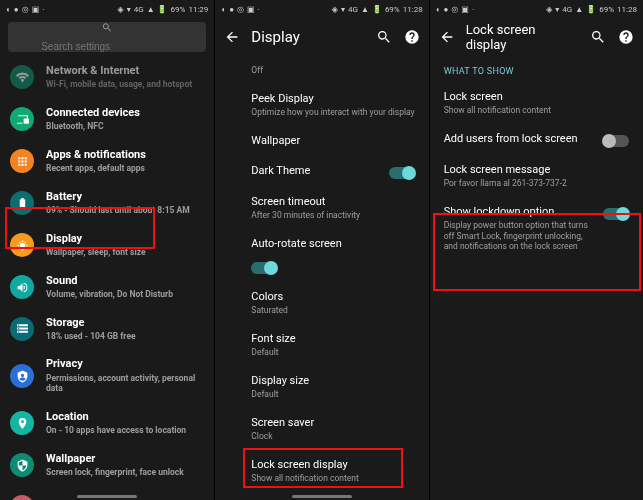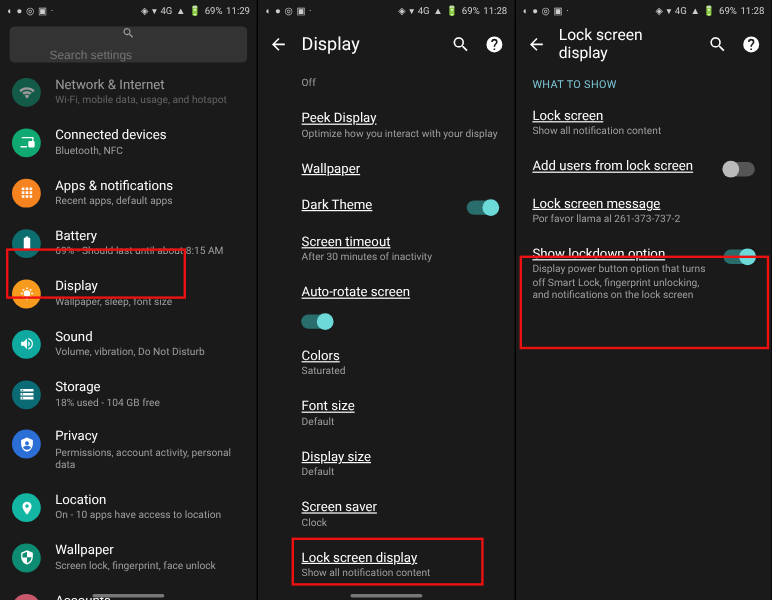--- a/index.html
+++ b/index.html
@@ -8,30 +8,30 @@
 .screen { width:214.33px; height:500px; background:#1a1a1a; color:#e0e0e0; display:flex; flex-direction:column; position:relative; overflow:hidden; }
 .screen + .screen { border-left:1px solid #000; }
 .status { height:18px; background:#1a1a1a; display:flex; align-items:center; justify-content:space-between; padding:0 6px; font-size:8px; color:#ccc; }
 .status-left,.status-right { display:flex; align-items:center; gap:3px; }
 .status-right span { font-size:8px; }
 .topbar { height:38px; display:flex; align-items:center; padding:0 8px; gap:10px; }
 .topbar .title { font-size:15px; color:#fff; flex:1; }
 .searchbar { height:30px; margin:4px 8px; background:#333; border-radius:4px; display:flex; align-items:center; padding:0 8px; gap:8px;flex-direction:column; }
 .searchbar input { background:transparent; border:none; color:#9e9e9e; font-size:10px; flex:1; outline:none; }
 .content { flex:1; overflow:hidden; }
-.item { display:flex; align-items:flex-start; padding:8px 10px 8px 10px; gap:12px; position:relative; }
+.item { display:flex; align-items:center; padding:8px 10px 8px 10px; gap:12px; position:relative;font-weight:bold; }
 .iconring { width:24px; height:24px; border-radius:50%; display:flex; align-items:center; justify-content:center; flex-shrink:0; margin-top:1px; }
 .iconring svg { width:13px; height:13px; fill:#fff; }
 .txt { flex:1; min-width:0; }
 .ttl { font-size:11px; color:#fff; line-height:1.3; }
 .sub { font-size:8.5px; color:#9e9e9e; line-height:1.25; margin-top:1px; }
 .section-hdr { font-size:9px; color:#7cc7d6; padding:10px 14px 6px; letter-spacing:.3px; }
 .drow { display:flex; align-items:flex-start; padding:8px 14px; gap:8px; }
 .drow .dtxt { flex:1; }
-.dttl { font-size:11px; color:#fff; line-height:1.3;text-decoration:underline; }
+.dttl { font-size:11px; color:#fff; line-height:1.3; }
 .dsub { font-size:8.5px; color:#9e9e9e; line-height:1.25; margin-top:1px; }
 .toggle { width:26px; height:12px; background:#555; border-radius:8px; position:relative; flex-shrink:0; margin-top:3px; }
 .toggle.on { background:#2a6d6d; }
 .toggle .knob { position:absolute; width:14px; height:14px; border-radius:50%; background:#bbb; top:-1px; left:-1px; }
 .toggle.on .knob { background:#6ed9d9; left:13px; }
 .hl { position:absolute; border:2px solid #e11; pointer-events:none; }
 .icbtn { width:18px; height:18px; display:flex; align-items:center; justify-content:center; }
 .icbtn svg { width:16px; height:16px; fill:#fff; }
 .indicator { position:absolute; bottom:2px; left:50%; transform:translateX(-50%); width:60px; height:3px; background:#777; border-radius:2px; }
 .faded { opacity:.55; }

